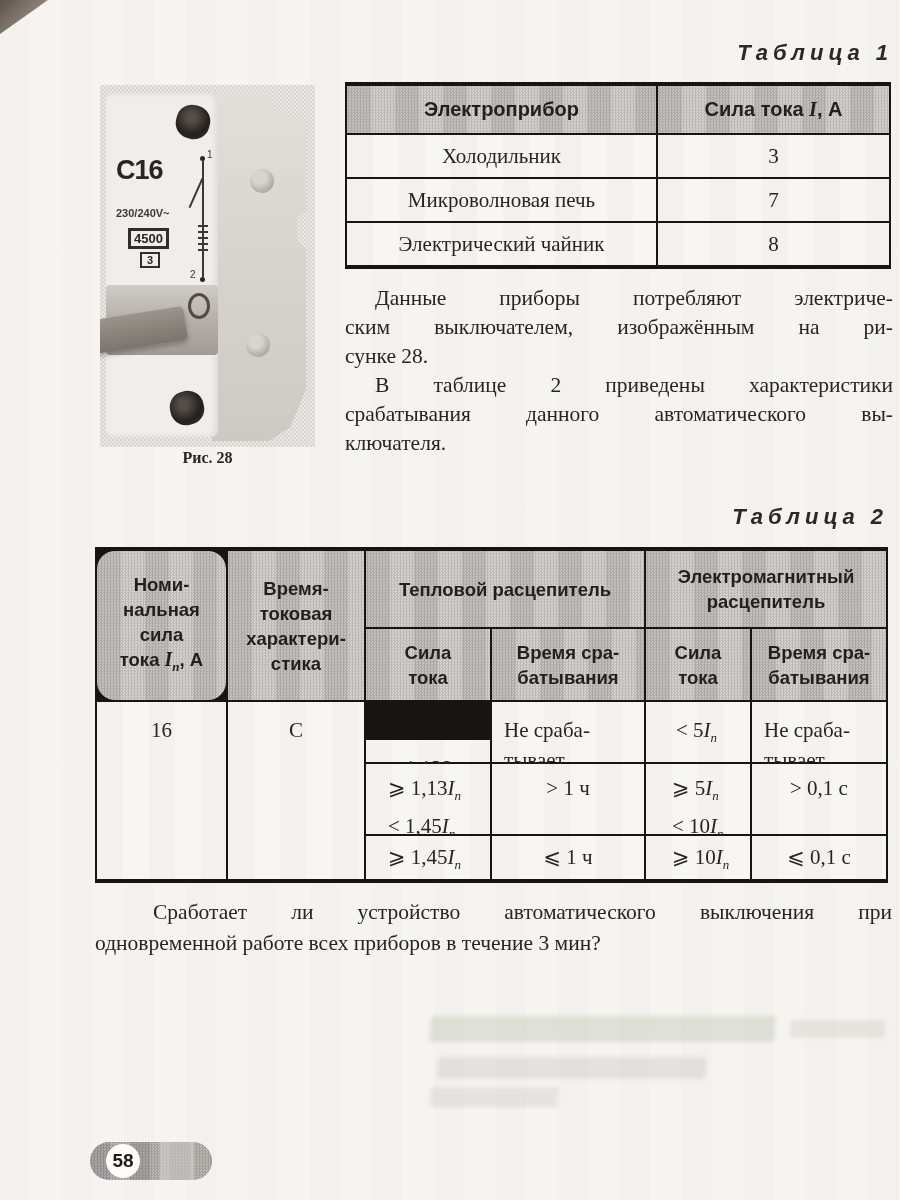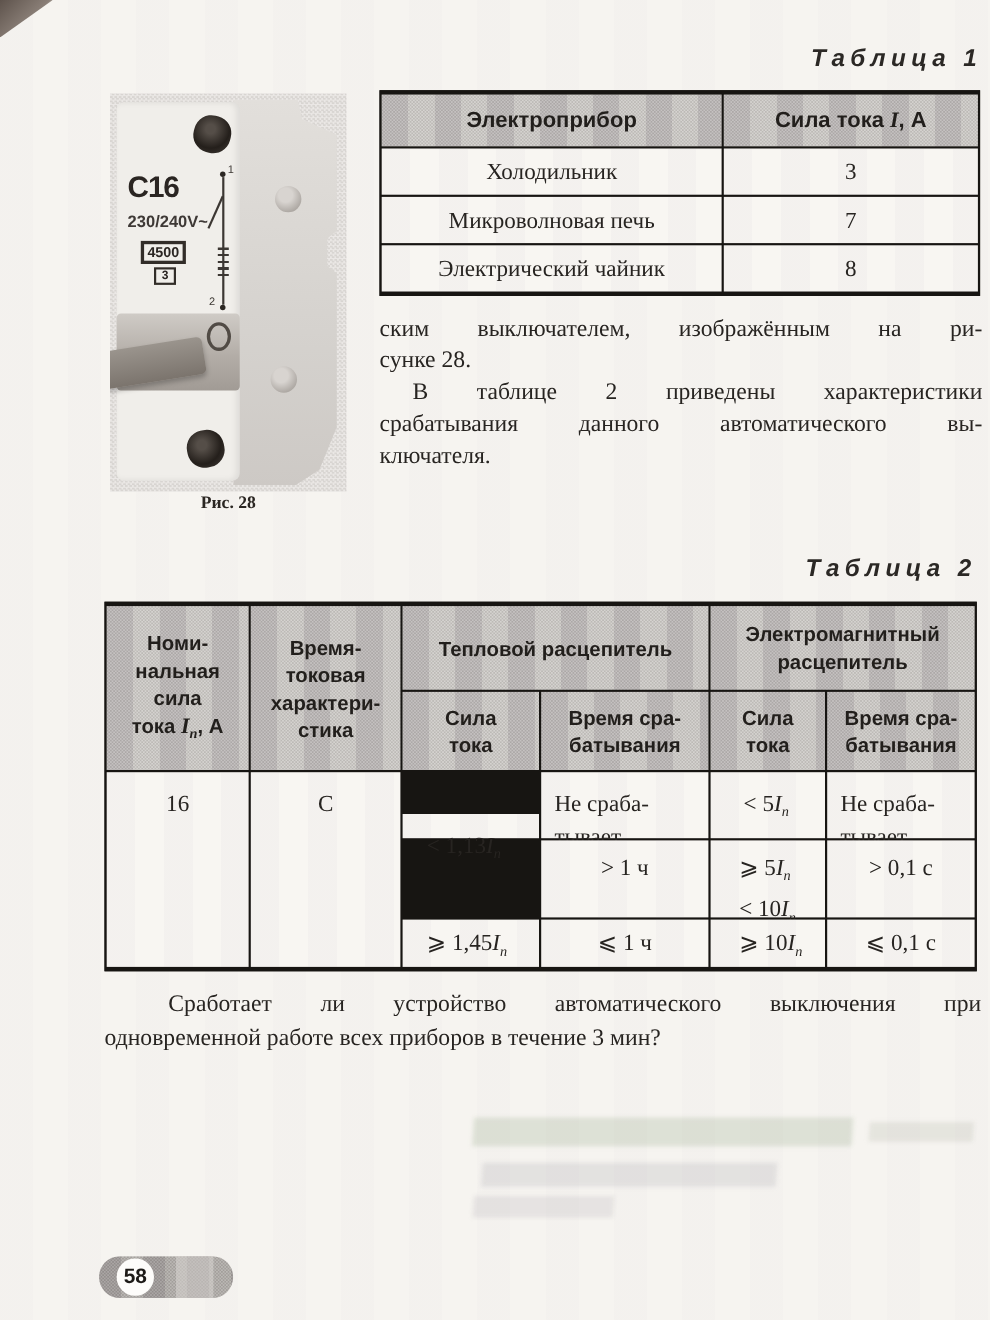--- a/index.html
+++ b/index.html
@@ -45,21 +45,21 @@
   .tbl1{position:absolute;left:345px;top:82px;grid-template-columns:309px 231px;grid-template-rows:47px 42px 42px 42px;}
   .tbl1 .th{font-size:20px;}
   .tbl1 .td{font-size:21px;}
   
   .tbl2{position:absolute;left:95px;top:547px;
         grid-template-columns:129px 136px 124px 152px 104px 134px;
         grid-template-rows:76px 71px 60px 70px 43px;}
   .tbl2 .th{font-size:18.5px;line-height:25px;text-align:center;}
   .tbl2 .td{font-size:21px;line-height:30px;justify-content:flex-start;
             font-family:"Liberation Serif","DejaVu Serif","DejaVu Sans",serif;}
-  .hn{grid-area:1/1/3/2;} .hc{grid-area:1/2/3/3;}
+  .hn{grid-area:1/1/3/2;border-radius:18px;} .hc{grid-area:1/2/3/3;}
   .hth{grid-area:1/3/2/5;} .hmg{grid-area:1/5/2/7;}
   .hc1{grid-area:2/3/3/4;} .ht1{grid-area:2/4/3/5;}
   .hc2{grid-area:2/5/3/6;} .ht2{grid-area:2/6/3/7;}
   .bn{grid-area:3/1/6/2;padding-top:13px;}
   .bc{grid-area:3/2/6/3;padding-top:13px;}
   .c-r1tc{grid-area:3/3/4/4;margin-top:38px;} .c-r1tt{grid-area:3/4/4/5;}
   .c-r1mc{grid-area:3/5/4/6;} .c-r1mt{grid-area:3/6/4/7;}
   .c-r2tc{grid-area:4/3/5/4;} .c-r2tt{grid-area:4/4/5/5;}
   .c-r2mc{grid-area:4/5/5/6;} .c-r2mt{grid-area:4/6/5/7;}
   .c-r3tc{grid-area:5/3/6/4;} .c-r3tt{grid-area:5/4/6/5;}
@@ -94,21 +94,21 @@
   .ss2{left:146px;top:248px;width:24px;height:24px;}
   .b-front{position:absolute;left:6px;top:8px;width:112px;height:344px;background:#f0eeea;border-radius:7px;
     box-shadow:inset -3px 0 6px rgba(0,0,0,.08);}
   .screw{position:absolute;width:34px;height:34px;border-radius:46%;
     background:radial-gradient(circle at 42% 38%,#554e48 15%,#241f1b 60%,#433d38);}
   .s1{left:70px;top:12px;transform:rotate(15deg);}
   .s2{left:64px;top:298px;transform:rotate(-12deg);}
   .label-area{position:absolute;left:10px;top:62px;width:98px;height:142px;
     font-family:"Liberation Sans","DejaVu Sans",sans-serif;color:#2a2522;}
   .model{font-weight:bold;font-size:27px;letter-spacing:-1px;}
-  .voltage{font-weight:bold;font-size:15px;margin-top:7px;color:#3e3936;}
+  .voltage{font-weight:bold;font-size:11px;margin-top:21px;color:#3e3936;}
   .capbox{display:inline-block;border:3px solid #322d29;font-weight:bold;font-size:13px;
     padding:0 3px;margin-top:9px;margin-left:12px;}
   .clsbox{display:inline-block;border:2px solid #322d29;font-weight:bold;font-size:11px;
     padding:0 5px;margin-top:3px;margin-left:24px;}
   .circ{position:absolute;left:86px;top:58px;width:26px;height:140px;
     font-family:"Liberation Sans","DejaVu Sans",sans-serif;font-size:10px;color:#3c3733;}
   .circ i{position:absolute;display:block;}
   .wire{left:10px;top:10px;width:2px;height:116px;background:#3c3733;}
   .blade{left:3px;top:26px;width:2px;height:32px;background:#3c3733;transform:rotate(24deg);}
   .coil{left:6px;top:74px;width:10px;height:26px;
@@ -189,20 +189,21 @@
       </div>
       <div class="toggle">
         <div class="o-ring"></div>
         <div class="lever"></div>
       </div>
     </div>
   </div>
   <div class="figcap">Рис. 28</div>
 
   <div class="bodytext">
+    <div class="jl ind">Данные приборы потребляют электриче-</div>
     <div class="jl">ским выключателем, изображённым на ри-</div>
     <div class="ll">сунке 28.</div>
     <div class="jl ind">В таблице 2 приведены характеристики</div>
     <div class="jl">срабатывания данного автоматического вы-</div>
     <div class="ll">ключателя.</div>
   </div>
 
   <div class="tcap cap2">Таблица 2</div>
 
   <div class="tbl tbl2">
@@ -251,20 +252,24 @@
       <span class="ml">тывает</span>
     </div>
     <div class="cell td c-r1mc left pt13 pl30">
       <span class="ml"><span>&lt; 5</span><span class="sy">I</span><sub class="sb">n</sub></span>
     </div>
     <div class="cell td c-r1mt left pt13 pl12">
       <span class="ml">Не сраба-</span>
       <span class="ml">тывает</span>
     </div>
 
+    <div class="cell td c-r2tc left pt9 pl22">
+      <span class="ml"><span>⩾ 1,13</span><span class="sy">I</span><sub class="sb">n</sub></span>
+      <span class="ml"><span>&lt; 1,45</span><span class="sy">I</span><sub class="sb">n</sub></span>
+    </div>
     <div class="cell td c-r2tt ctr pt9">&gt; 1 ч</div>
     <div class="cell td c-r2mc left pt9 pl26">
       <span class="ml"><span>⩾ 5</span><span class="sy">I</span><sub class="sb">n</sub></span>
       <span class="ml"><span>&lt; 10</span><span class="sy">I</span><sub class="sb">n</sub></span>
     </div>
     <div class="cell td c-r2mt ctr pt9">&gt; 0,1 с</div>
 
     <div class="cell td c-r3tc left pt6 pl22">
       <span class="ml"><span>⩾ 1,45</span><span class="sy">I</span><sub class="sb">n</sub></span>
     </div>

